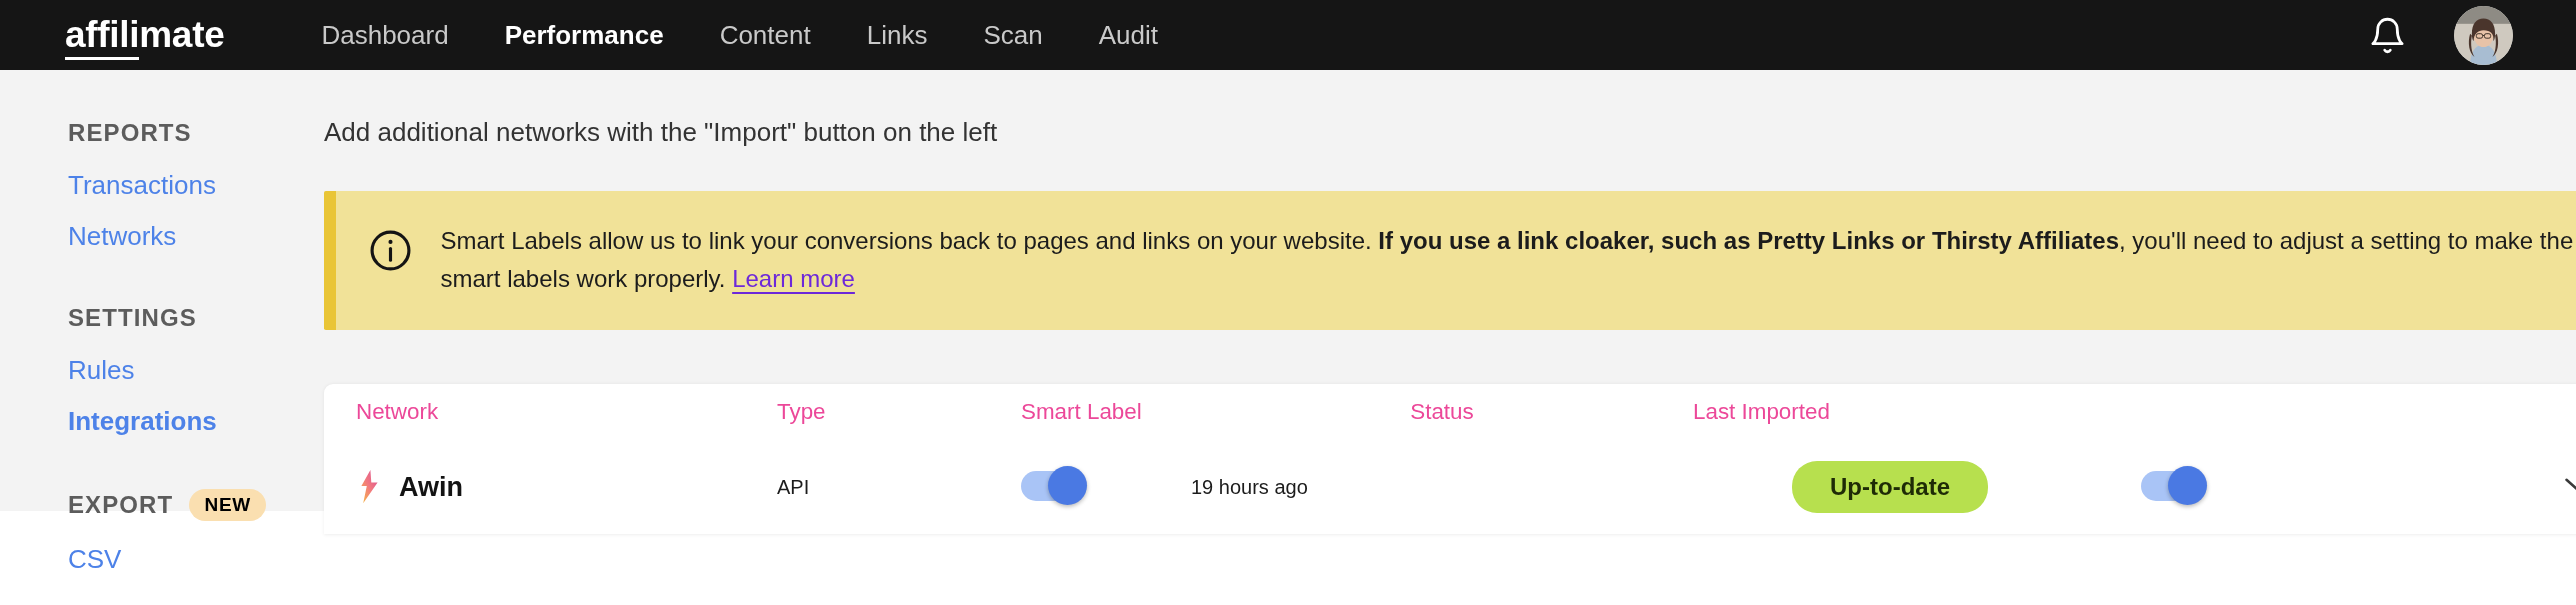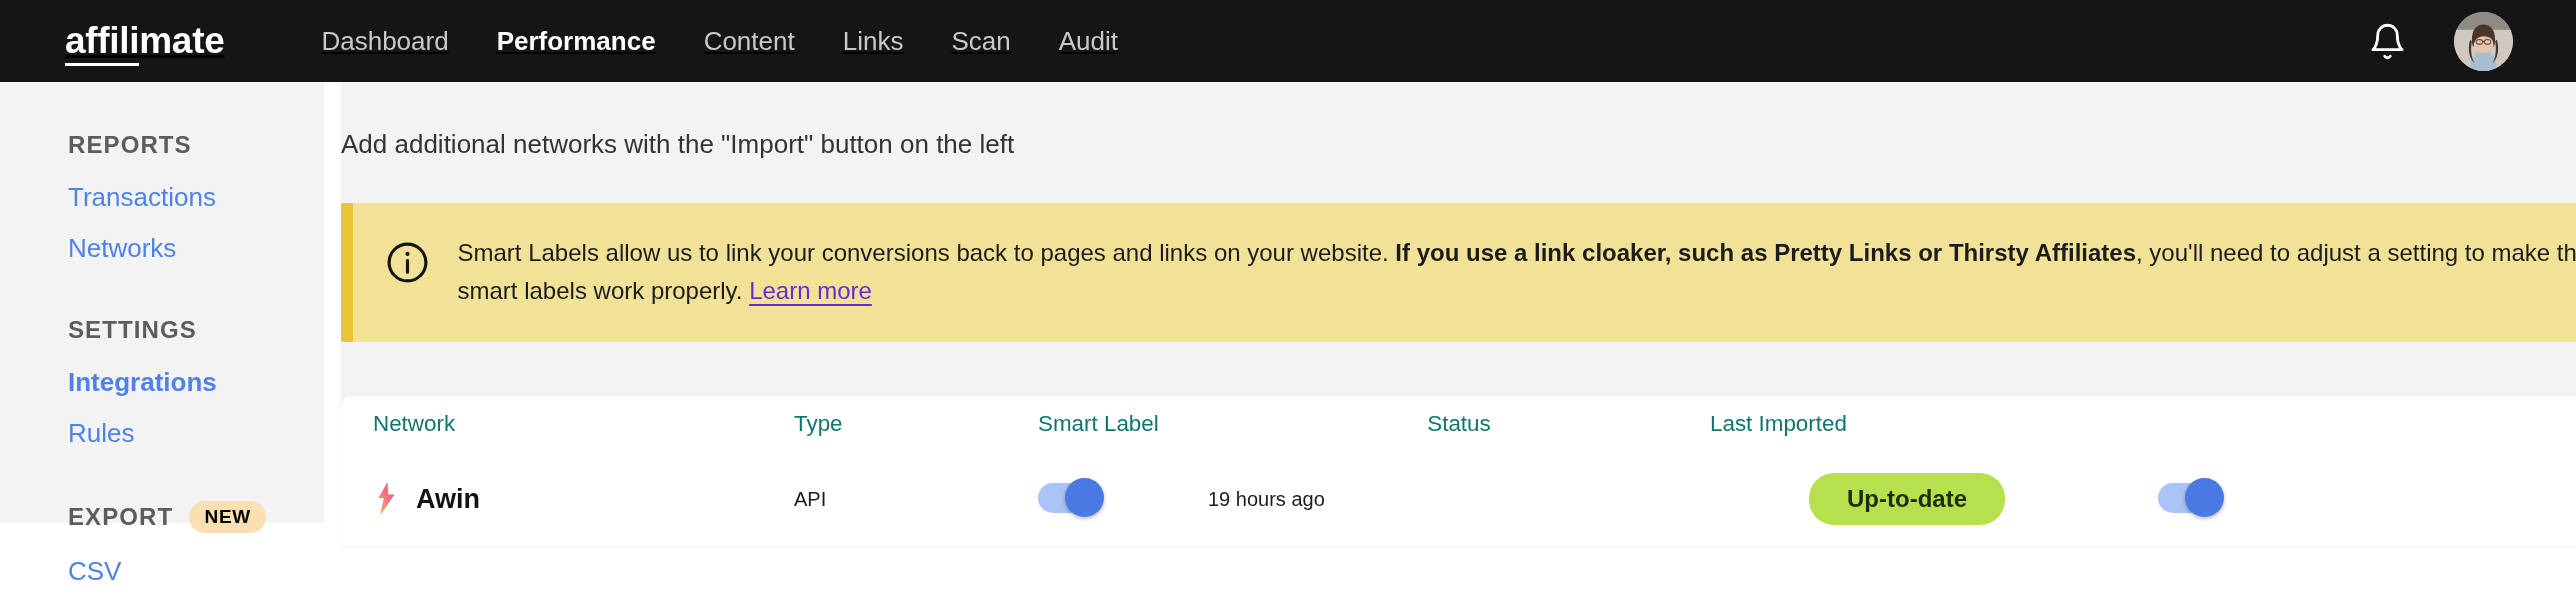--- a/index.html
+++ b/index.html
@@ -5,41 +5,40 @@
   * { box-sizing: border-box; margin: 0; padding: 0; }
   html, body {
     width: 2576px; height: 606px;
     font-family: "Liberation Sans", sans-serif;
     background: #ffffff;
     overflow: hidden;
   }
 
   
   .topnav {
-    height: 82px;
+    height: 70px;
     background: #151515;
     display: flex;
     align-items: center;
     padding: 0 63px 0 65px;
     position: relative;
-    text-decoration: underline;
   }
   .logo {
     color: #ffffff;
     font-size: 37px;
     font-weight: 700;
     letter-spacing: -0.3px;
     margin-right: 77px;
     white-space: nowrap;
   }
   .logo .under {
     border-bottom: 3.6px solid #ffffff;
     padding-bottom: 1.8px;
   }
-  .navlinks { display: flex; align-items: center; gap: 8px; }
+  .navlinks { display: flex; align-items: center; gap: 16px; }
   .navlink {
     color: #c9c9c9;
     font-size: 26px;
     padding: 0 20px;
     white-space: nowrap;
     cursor: pointer;
   }
   .navlink.active { color: #ffffff; font-weight: 700; }
   .nav-right {
     margin-left: auto;
@@ -50,21 +49,21 @@
   .bell { width: 39px; height: 39px; display: block; cursor: pointer; }
   .avatar {
     width: 59px; height: 59px; border-radius: 50%;
     overflow: hidden; cursor: pointer;
     background: #9aa2a6;
     position: relative;
   }
   .avatar svg { display: block; width: 100%; height: 100%; }
 
   
-  .body-wrap { display: flex; height: 441px; background: #ffffff; gap: 17px; }
+  .body-wrap { display: flex; height: 441px; background: #ffffff; }
 
   .sidebar {
     width: 324px;
     background: #f3f3f3;
     padding: 49px 0 0 68px;
     flex: 0 0 324px;
   }
   .side-head {
     color: #5c5c5c;
     font-size: 24px;
@@ -153,21 +152,21 @@
 
   .c-network { flex: 0 0 421px; }
   .c-type    { flex: 0 0 244px; }
   .c-smart   { flex: 0 0 170px; }
   .c-last    { flex: 0 0 448px; }
   .c-status  { flex: 0 0 502px; text-align: center; }
   .c-api     { flex: 0 0 421px; }
   .c-chev    { flex: 1; text-align: right; }
 
   .th {
-    color: #0f766e;
+    color: #ec4899;
     font-size: 22.4px;
     font-weight: 400;
   }
   .td { color: #1c1c1c; font-size: 20px; }
 
   .net-cell { display: flex; align-items: center; gap: 16px; }
   .net-name { font-weight: 700; font-size: 27px; color: #131313; }
 
   .toggle {
     width: 65px; height: 30.5px;
@@ -252,22 +251,22 @@
       <span>REPORTS</span>
     </div>
     <a class="side-link">Transactions</a>
     <a class="side-link">Networks</a>
 
     <div class="side-gap"></div>
 
     <div class="side-head">
       <span>SETTINGS</span>
     </div>
+    <a class="side-link">Rules</a>
     <a class="side-link bold">Integrations</a>
-    <a class="side-link">Rules</a>
 
     <div class="side-gap"></div>
 
     <div class="side-head">
       <span>EXPORT</span>
       <span class="badge-new">NEW</span>
     </div>
     <a class="side-link">CSV</a>
   </div>
 

